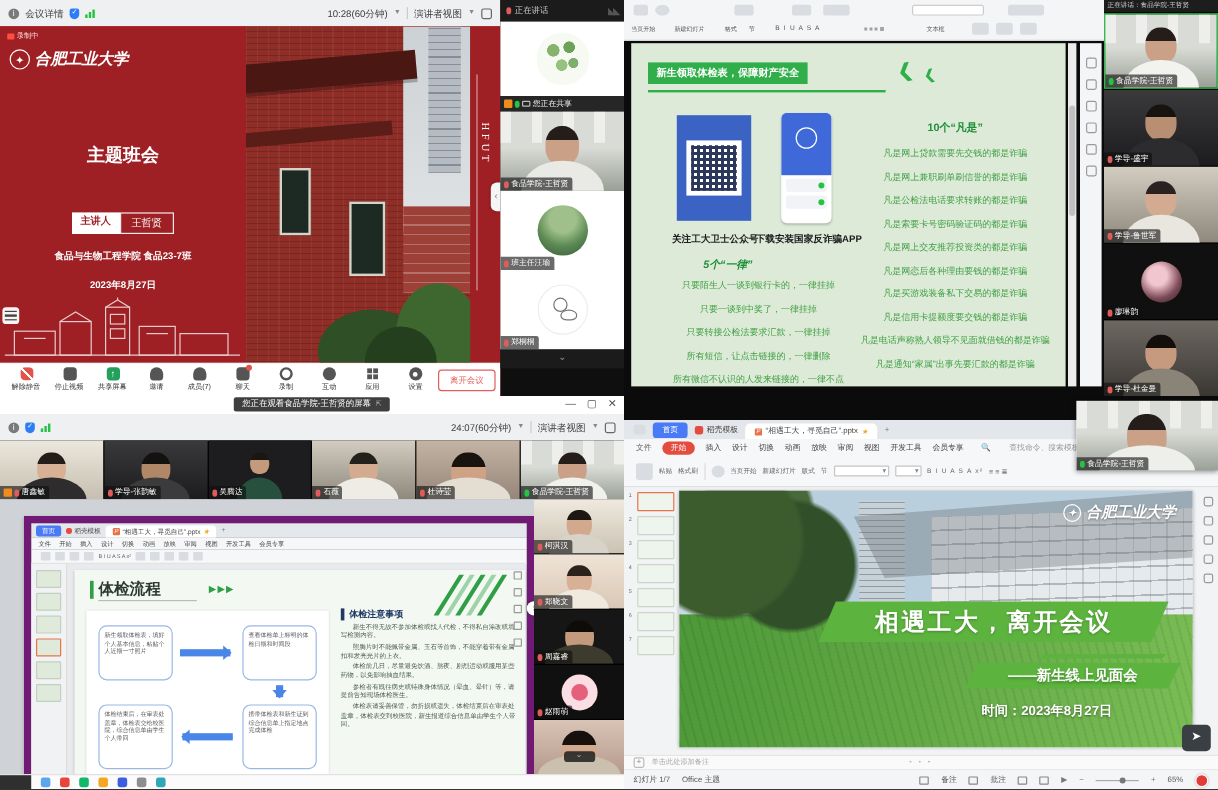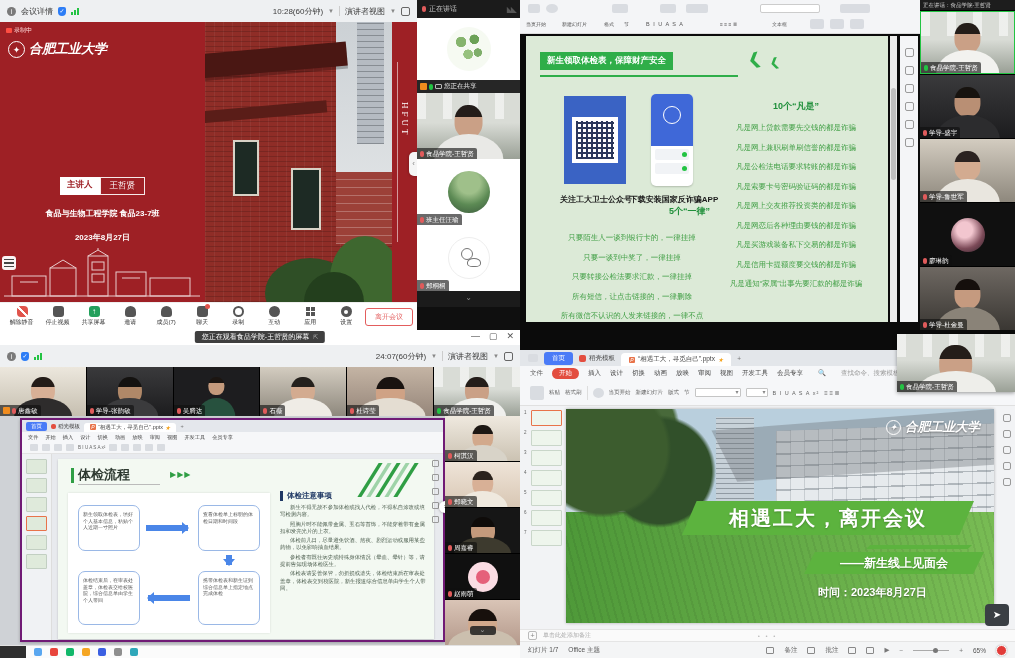--- a/index.html
+++ b/index.html
@@ -119,21 +119,21 @@
   .strip .vtile.active{border:1.5px solid #23c343;}
   
   .bl{left:0;top:330px;width:520px;height:328px;background:#c9ccd1;}
   .bl-row0{position:relative;height:15px;background:#fff;}
   .tipPill{position:absolute;left:50%;top:1px;transform:translateX(-50%);background:#3f3f3f;color:#fff;font-size:7px;line-height:12px;padding:0 7px;border-radius:2px;display:flex;gap:4px;align-items:center;white-space:nowrap;}
   .winctl{position:absolute;right:6px;top:1px;display:flex;gap:9px;color:#555;font-size:9px;}
   .bl .mtg-topbar{height:22px;}
   .film{position:absolute;left:0;top:37px;width:520px;height:49px;background:#000;display:flex;gap:1px;}
   .film .vtile{flex:1;}
   .bl-content{position:absolute;left:0;top:86px;width:445px;height:229px;background:#cfd2d6;}
-  .wpswin{position:absolute;left:20px;top:2px;width:425px;height:224px;background:#737373;border:2px solid #701a75;box-shadow:0 1px 3px rgba(0,0,0,.25);overflow:hidden;}
+  .wpswin{position:absolute;left:20px;top:14px;width:425px;height:224px;background:#737373;border:6px solid #701a75;box-shadow:0 1px 3px rgba(0,0,0,.25);overflow:hidden;}
   .wtabs{height:12px;background:#e4e7ec;display:flex;align-items:center;gap:4px;padding:0 4px;font-size:5.5px;color:#444;}
   .wtab-home{background:#4a7bf7;color:#fff;border-radius:2px;padding:1px 5px;}
   .wtab-doc{background:#fff;border-radius:3px 3px 0 0;padding:1px 6px;display:flex;gap:2px;align-items:center;margin-bottom:-2px;}
   .pic{width:6px;height:6px;background:#e8734a;border-radius:1px;color:#fff;font-size:5px;line-height:6px;text-align:center;flex:none;}
   .star{color:#f5a623;font-size:6px;}
   .wmenu{height:10px;display:flex;align-items:center;gap:7px;padding:0 6px;font-size:5.2px;color:#444;background:#f6f7f9;}
   .wrib2{height:12px;background:#f6f7f9;border-bottom:1px solid #e3e3e3;display:flex;align-items:center;gap:4px;padding:0 8px;}
   .wrib2 i{width:8px;height:7px;background:#d9dce1;border-radius:1px;}
   .wrib2 span{font-size:4.6px;color:#666;white-space:nowrap;}
   .wbody{position:relative;height:190px;background:#e8eaee;}
@@ -246,20 +246,21 @@
       <div class="tl-body">
         <div class="slide-red">
           <div class="rec">
               <i></i>
               <span>录制中</span>
             </div>
           <div class="logo-row">
             <span class="seal">✦</span>
             <span class="logo-cn">合肥工业大学</span>
           </div>
+          <div class="red-sub">主题班会</div>
           <div class="spk">
             <b>主讲人</b>
             <span>王哲贤</span>
           </div>
           <div class="dept">食品与生物工程学院  食品23-7班</div>
           <div class="rdate">2023年8月27日</div>
           <svg class="sketch" viewBox="0 0 205 52">
             <g fill="none" stroke="#fff" stroke-width="1" opacity="0.85">
               <rect x="12" y="28" width="34" height="20"></rect>
               <rect x="50" y="20" width="26" height="28"></rect>
@@ -424,39 +425,40 @@
         </div>
       <div class="fcap" style="left:14px;top:158px;width:112px;text-align:center;">关注工大卫士公众号</div>
 
       <div class="phone">
         <div class="top"></div>
           <div class="phrow"></div>
           <div class="phrow"></div>
       </div>
       <div class="fcap" style="left:98px;top:158px;width:100px;text-align:center;">下载安装国家反诈骗APP</div>
 
-      <div class="ftit" style="left:60px;top:169px;width:124px;text-align:right;">5个“一律”</div>
+      <div class="ftit" style="left:60px;top:178px;width:124px;text-align:left;font-style:italic;">5个“一律”</div>
       <div class="flist" style="left:0px;top:192px;width:212px;align-items:center;">
           <div>只要陌生人一谈到银行卡的，一律挂掉</div>
           <div>只要一谈到中奖了，一律挂掉</div>
           <div>只要转接公检法要求汇款，一律挂掉</div>
           <div>所有短信，让点击链接的，一律删除</div>
           <div>所有微信不认识的人发来链接的，一律不点</div>
         </div>
 
       <div class="ftit" style="left:200px;top:64px;width:140px;text-align:center;">10个“凡是”</div>
       <div class="flist" style="left:184px;top:82px;width:172px;align-items:center;">
           <div>凡是网上贷款需要先交钱的都是诈骗</div>
           <div>凡是网上兼职刷单刷信誉的都是诈骗</div>
           <div>凡是公检法电话要求转账的都是诈骗</div>
           <div>凡是索要卡号密码验证码的都是诈骗</div>
           <div>凡是网上交友推荐投资类的都是诈骗</div>
           <div>凡是网恋后各种理由要钱的都是诈骗</div>
           <div>凡是买游戏装备私下交易的都是诈骗</div>
           <div>凡是信用卡提额度要交钱的都是诈骗</div>
+          <div>凡是电话声称熟人领导不见面就借钱的都是诈骗</div>
           <div>凡是通知“家属”出事先要汇款的都是诈骗</div>
         </div>
     </div>
 
     <div class="tr-scroll">
         <i></i>
       </div>
     <div class="tr-vtools">
       <i></i>
         <i></i>

